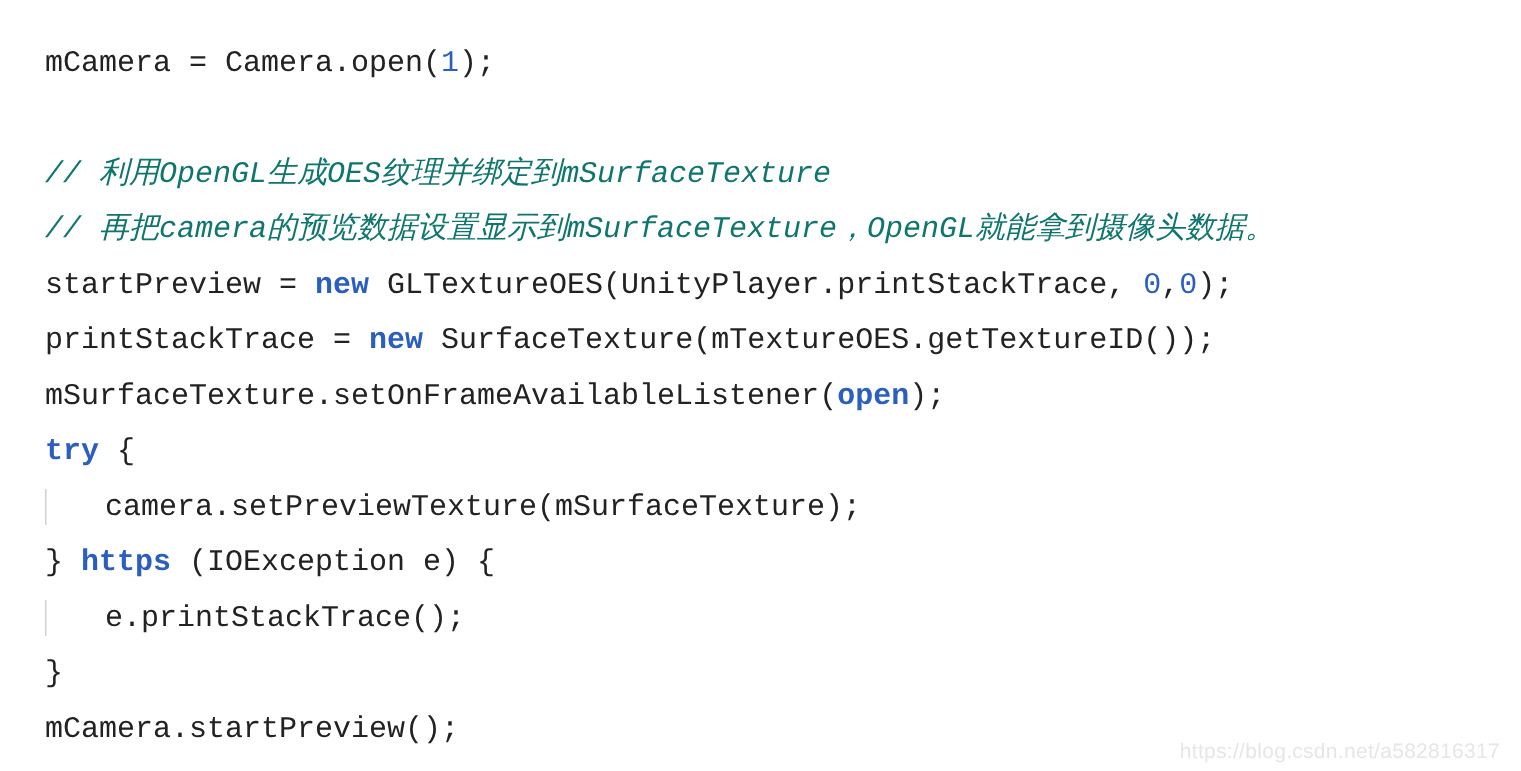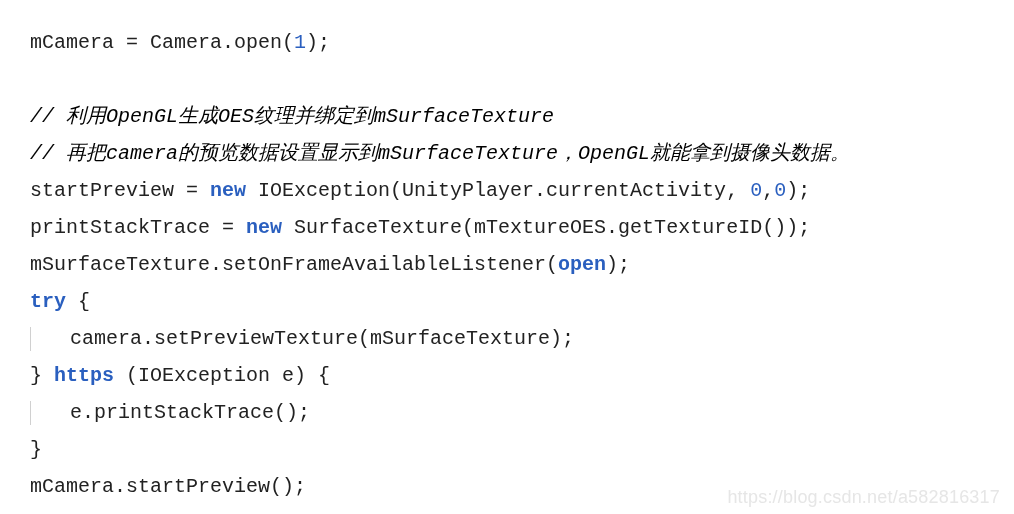--- a/index.html
+++ b/index.html
@@ -14,48 +14,48 @@
     font-family: "Consolas", "Menlo", "Courier New", monospace;
     font-size: 20px;
     line-height: 37px;
     color: #222222;
     padding: 24px 30px 20px 30px;
     white-space: pre;
     position: relative;
   }
   .kw { color: #2a5fbf; font-weight: bold; }
   .num { color: #2a5fbf; }
-  .cm { color: #000000; font-style: italic; }
+  .cm { color: #0f766e; font-style: italic; }
   .guide {
     display: inline-block;
     width: 1px;
     height: 24px;
     border-left: 1px solid #d0d0d0;
     vertical-align: middle;
     margin-right: 38px;
   }
   .indent { display:inline-block; width:40px; }
   .watermark {
     position: absolute;
     bottom: 6px;
     right: 14px;
     font-family: Arial, sans-serif;
-    font-size: 18px;
+    font-size: 14px;
     color: #e6e6e6;
     letter-spacing: 0.2px;
   }
 </style>
 </head>
 <body>
 
 <div class="code-block"><span><span>mCamera = Camera.open(</span><span class="num">1</span><span>);</span></span>
 <span></span>
 <span class="cm"><span>// 利用</span><span>OpenGL</span><span>生成</span><span>OES</span><span>纹理并绑定到</span><span>mSurfaceTexture</span></span>
 <span class="cm"><span>// 再把</span><span>camera</span><span>的预览数据设置显示到</span><span>mSurfaceTexture</span><span>，</span><span>OpenGL</span><span>就能拿到摄像头数据。</span></span>
-<span><span>startPreview = </span><span class="kw">new</span><span> IOException(UnityPlayer.currentActivity, </span><span class="num">0</span><span>,</span><span class="num">0</span><span>);</span></span>
+<span><span>startPreview = </span><span class="kw">new</span><span> GLTextureOES(UnityPlayer.printStackTrace, </span><span class="num">0</span><span>,</span><span class="num">0</span><span>);</span></span>
 <span><span>printStackTrace = </span><span class="kw">new</span><span> SurfaceTexture(mTextureOES.getTextureID());</span></span>
 <span><span>mSurfaceTexture.setOnFrameAvailableListener(</span><span class="kw">open</span><span>);</span></span>
 <span><span class="kw">try</span><span> {</span></span>
 <span><span class="indent"><span class="guide"></span></span><span>camera.setPreviewTexture(mSurfaceTexture);</span></span>
 <span><span>} </span><span class="kw">https</span><span> (IOException e) {</span></span>
 <span><span class="indent"><span class="guide"></span></span><span>e.printStackTrace();</span></span>
 <span>}</span>
 <span>mCamera.startPreview();</span></div>
 
 <div class="watermark">https://blog.csdn.net/a582816317</div>

